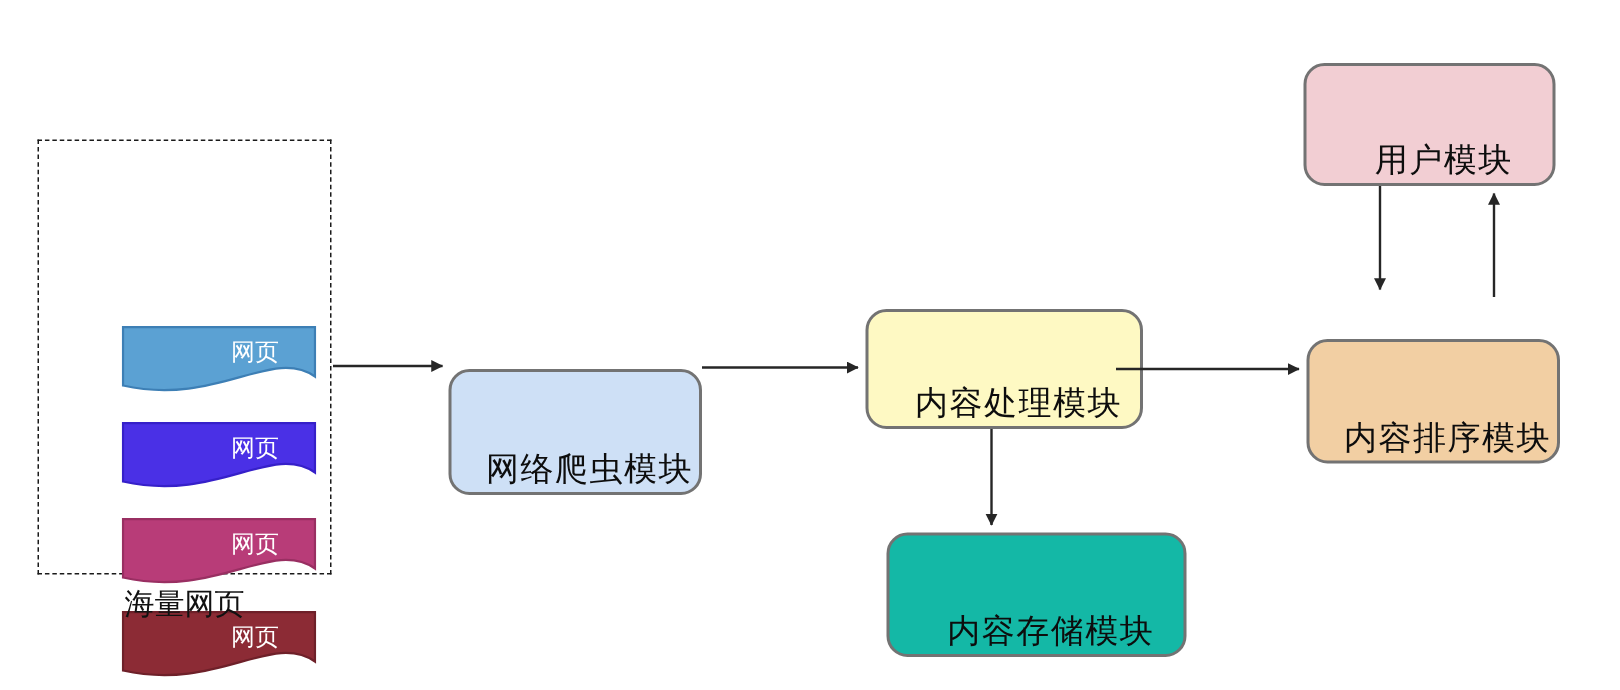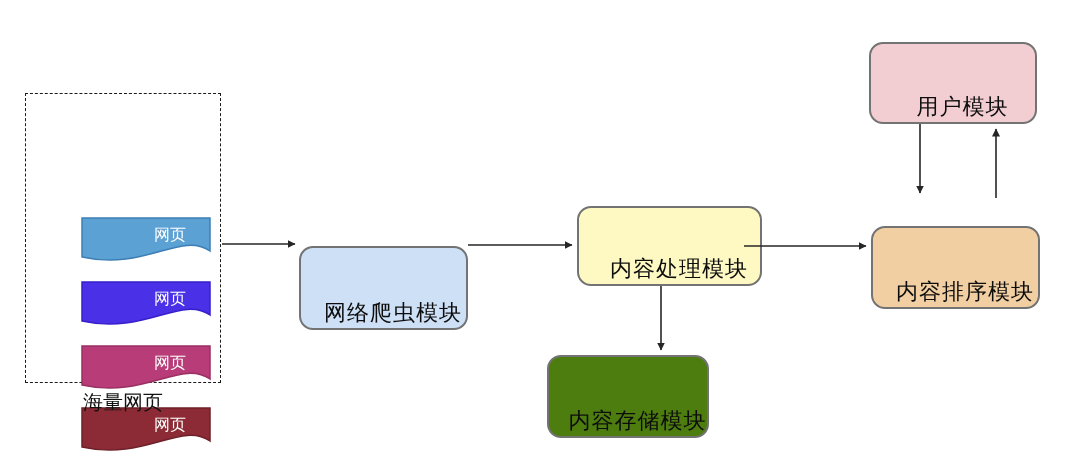--- a/index.html
+++ b/index.html
@@ -34,21 +34,21 @@
   .flag path{stroke-width:1.5px;}
   
   .module{
     position:absolute;box-sizing:border-box;
     border:2px solid #737373;border-radius:14px;
     display:flex;align-items:flex-end;justify-content:center;
     font-size:22px;color:#0d0d0d;letter-spacing:1px;padding-left:19px;
   }
   .module-crawler {left:299px;top:205px;width:169px;height:84px;background:#CEE0F6;margin-top:41px;}
   .module-processor{left:577px;top:206px;width:185px;height:80px;background:#fef9c3;}
-  .module-storage  {left:547px;top:355px;width:162px;height:83px;background:#4d7c0f;}
+  .module-storage  {left:591px;top:355px;width:200px;height:83px;background:#14b8a6;}
   .module-ranking  {left:871px;top:198px;width:169px;height:83px;background:#F2CFA3;margin-top:28px;}
   .module-user     {left:869px;top:42px;width:168px;height:82px;background:#F2CED3;}
   
   #arrow-layer{position:absolute;left:0;top:0;width:1080px;height:460px;pointer-events:none;}
   #arrow-layer line{stroke:#262626;stroke-width:1.6px;}
 </style>
 </head>
 <body>
 
 <div id="canvas">

